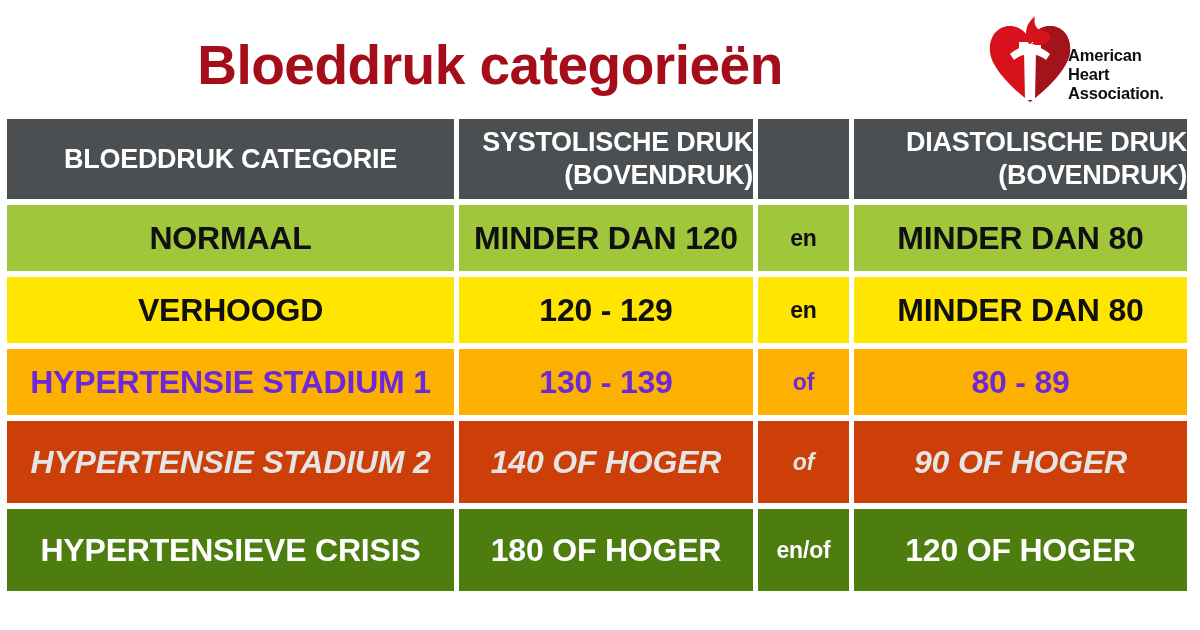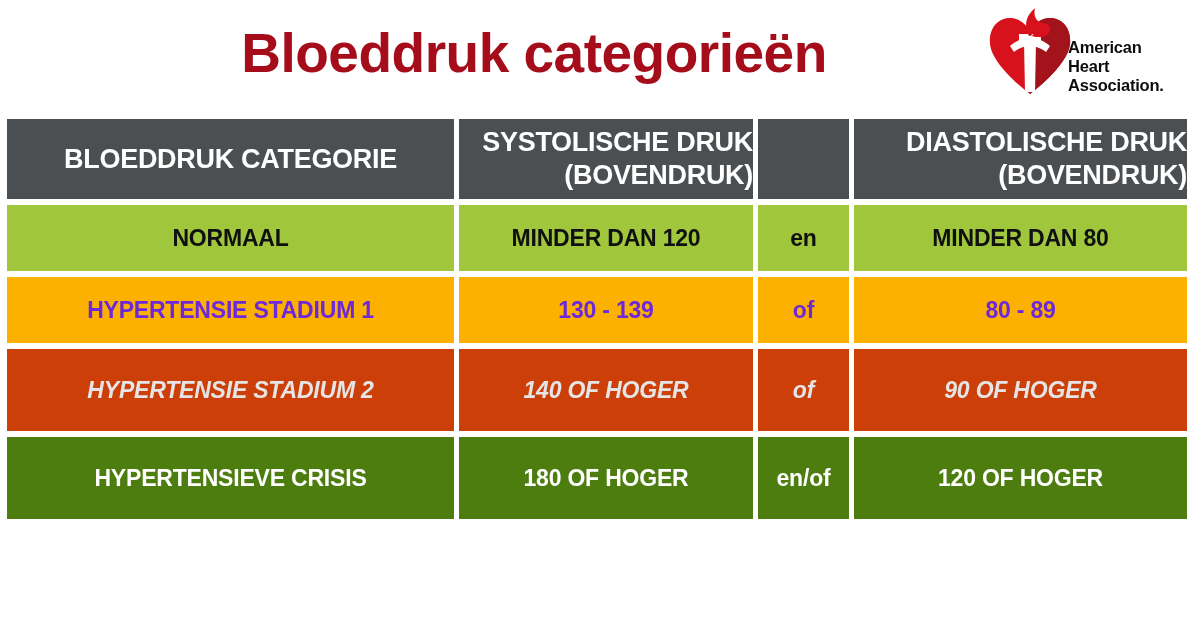--- a/index.html
+++ b/index.html
@@ -20,38 +20,37 @@
     position: absolute;
     left: 0;
     top: 0;
     width: 1200px;
     height: 118px;
   }
 
   #page-title {
     position: absolute;
     left: 0;
-    top: 18px;
+    top: 30px;
     width: 980px;
     text-align: center;
     color: #a50d1b;
     font-size: 55px;
     font-weight: bold;
     letter-spacing: -0.5px;
     line-height: 70px;
     white-space: nowrap;
     font-family: "Liberation Sans", sans-serif;
-    padding-left: 44px;
   }
 
   
   #aha-logo {
     position: absolute;
     left: 988px;
-    top: 4px;
+    top: 12px;
     width: 206px;
     height: 96px;
   }
   #aha-logo-mark {
     position: absolute;
     left: 0px;
     top: 2px;
     width: 84px;
     height: 92px;
   }
@@ -114,21 +113,21 @@
   }
   .head-row td.col-sys,
   .head-row td.col-dia {
     text-align: right;
     padding: 0 0 0 14px;
   }
 
   
   .body-row td {
     height: 72px;
-    font-size: 23px;
+    font-size: 32px;
     font-weight: bold;
     text-align: center;
     letter-spacing: -0.2px;
     padding: 0 6px;
   }
   .body-row td.col-conj { font-size: 23px; }
   .body-row.row-crisis td { height: 82px; }
   .body-row.row-stage2 td { height: 88px; }
 
   .row-normaal td { background: #a0c73c; color: #101010; }
@@ -182,20 +181,26 @@
       </td>
     </tr>
 
     <tr class="body-row row-normaal">
       <td class="col-cat">NORMAAL</td>
       <td class="col-sys">MINDER DAN 120</td>
       <td class="col-conj">en</td>
       <td class="col-dia last-col">MINDER DAN 80</td>
     </tr>
 
+    <tr class="body-row row-verhoogd">
+      <td class="col-cat">VERHOOGD</td>
+      <td class="col-sys">120  -  129</td>
+      <td class="col-conj">en</td>
+      <td class="col-dia last-col">MINDER DAN 80</td>
+    </tr>
 
     <tr class="body-row row-stage1">
       <td class="col-cat">HYPERTENSIE STADIUM 1</td>
       <td class="col-sys">130  -  139</td>
       <td class="col-conj">of</td>
       <td class="col-dia last-col">80  -  89</td>
     </tr>
 
     <tr class="body-row row-stage2">
       <td class="col-cat">HYPERTENSIE STADIUM 2</td>

